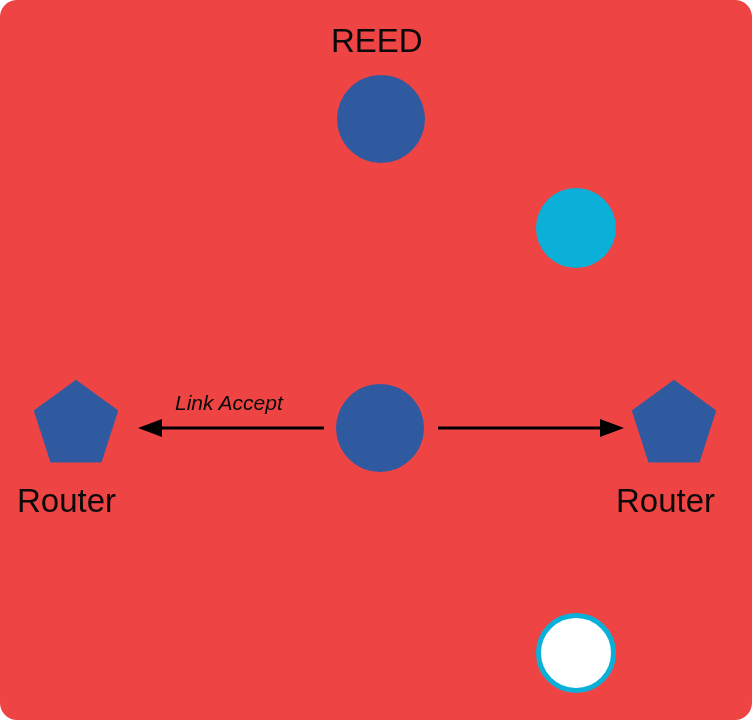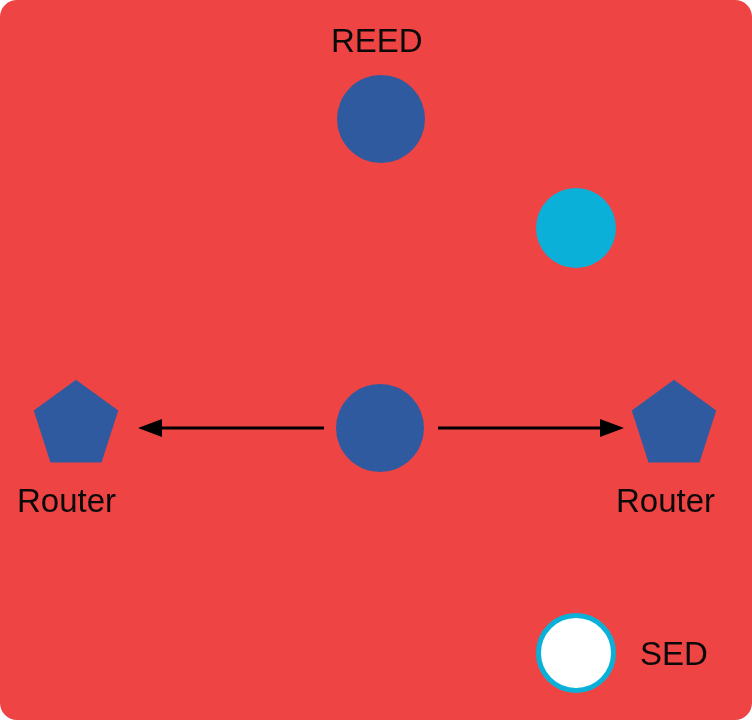--- a/index.html
+++ b/index.html
@@ -97,25 +97,25 @@
     <polygon points="50,2 98,37 79,96 21,96 2,37" fill="#2f5aa0"></polygon>
   </svg>
   <div class="node-label" id="router-left-label">Router</div>
 
   <svg class="shape" id="router-right-shape" viewBox="0 0 100 100">
     <polygon points="50,2 98,37 79,96 21,96 2,37" fill="#2f5aa0"></polygon>
   </svg>
   <div class="node-label" id="router-right-label">Router</div>
 
   <div class="shape circle-outline" id="sed-circle" style="border-color:#0bb0d8;"></div>
-  <div class="node-label" id="sed-label">SED</div>
 
   <svg class="arrow-svg" id="arrow-left-svg" width="192" height="32">
     <line x1="188" y1="16" x2="22" y2="16" stroke="#000000" stroke-width="3"></line>
     <polygon points="2,16 26,7 26,25" fill="#000000"></polygon>
   </svg>
+  <div class="edge-label" id="link-accept-label">Link Accept</div>
 
   <svg class="arrow-svg" id="arrow-right-svg" width="190" height="32">
     <line x1="2" y1="16" x2="168" y2="16" stroke="#000000" stroke-width="3"></line>
     <polygon points="188,16 164,7 164,25" fill="#000000"></polygon>
   </svg>
 
 </div>
 
 </body></html>

